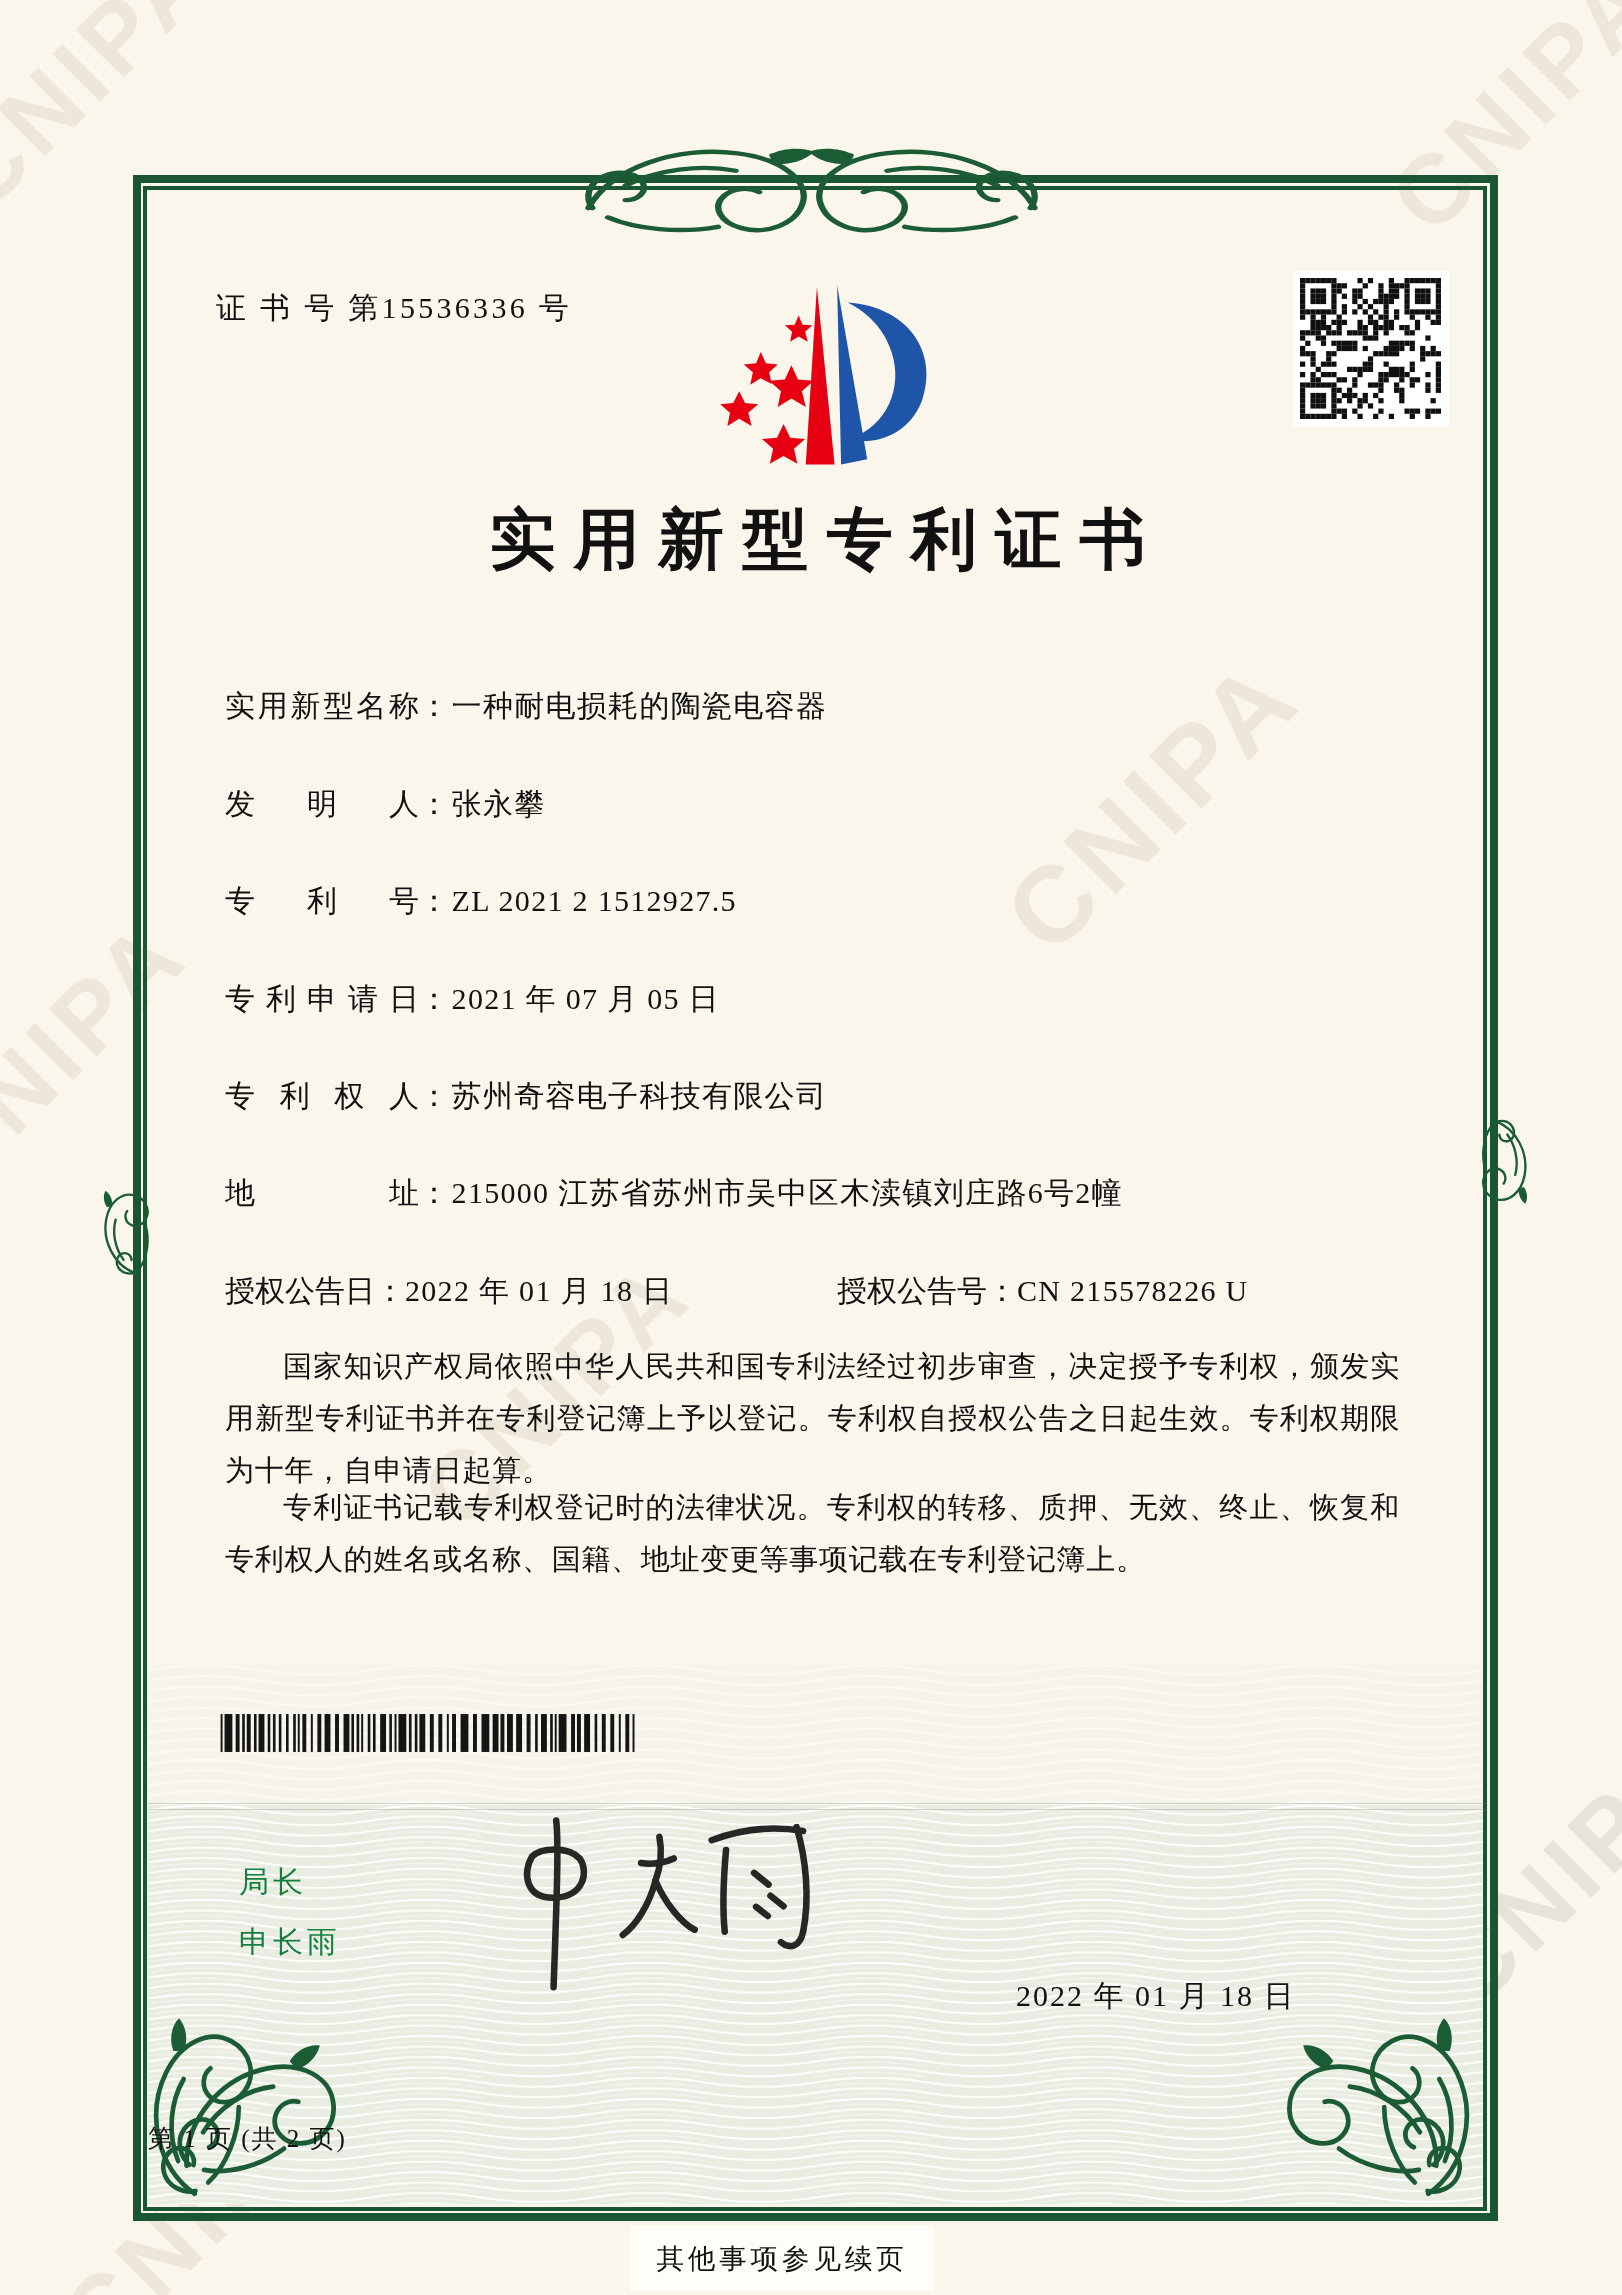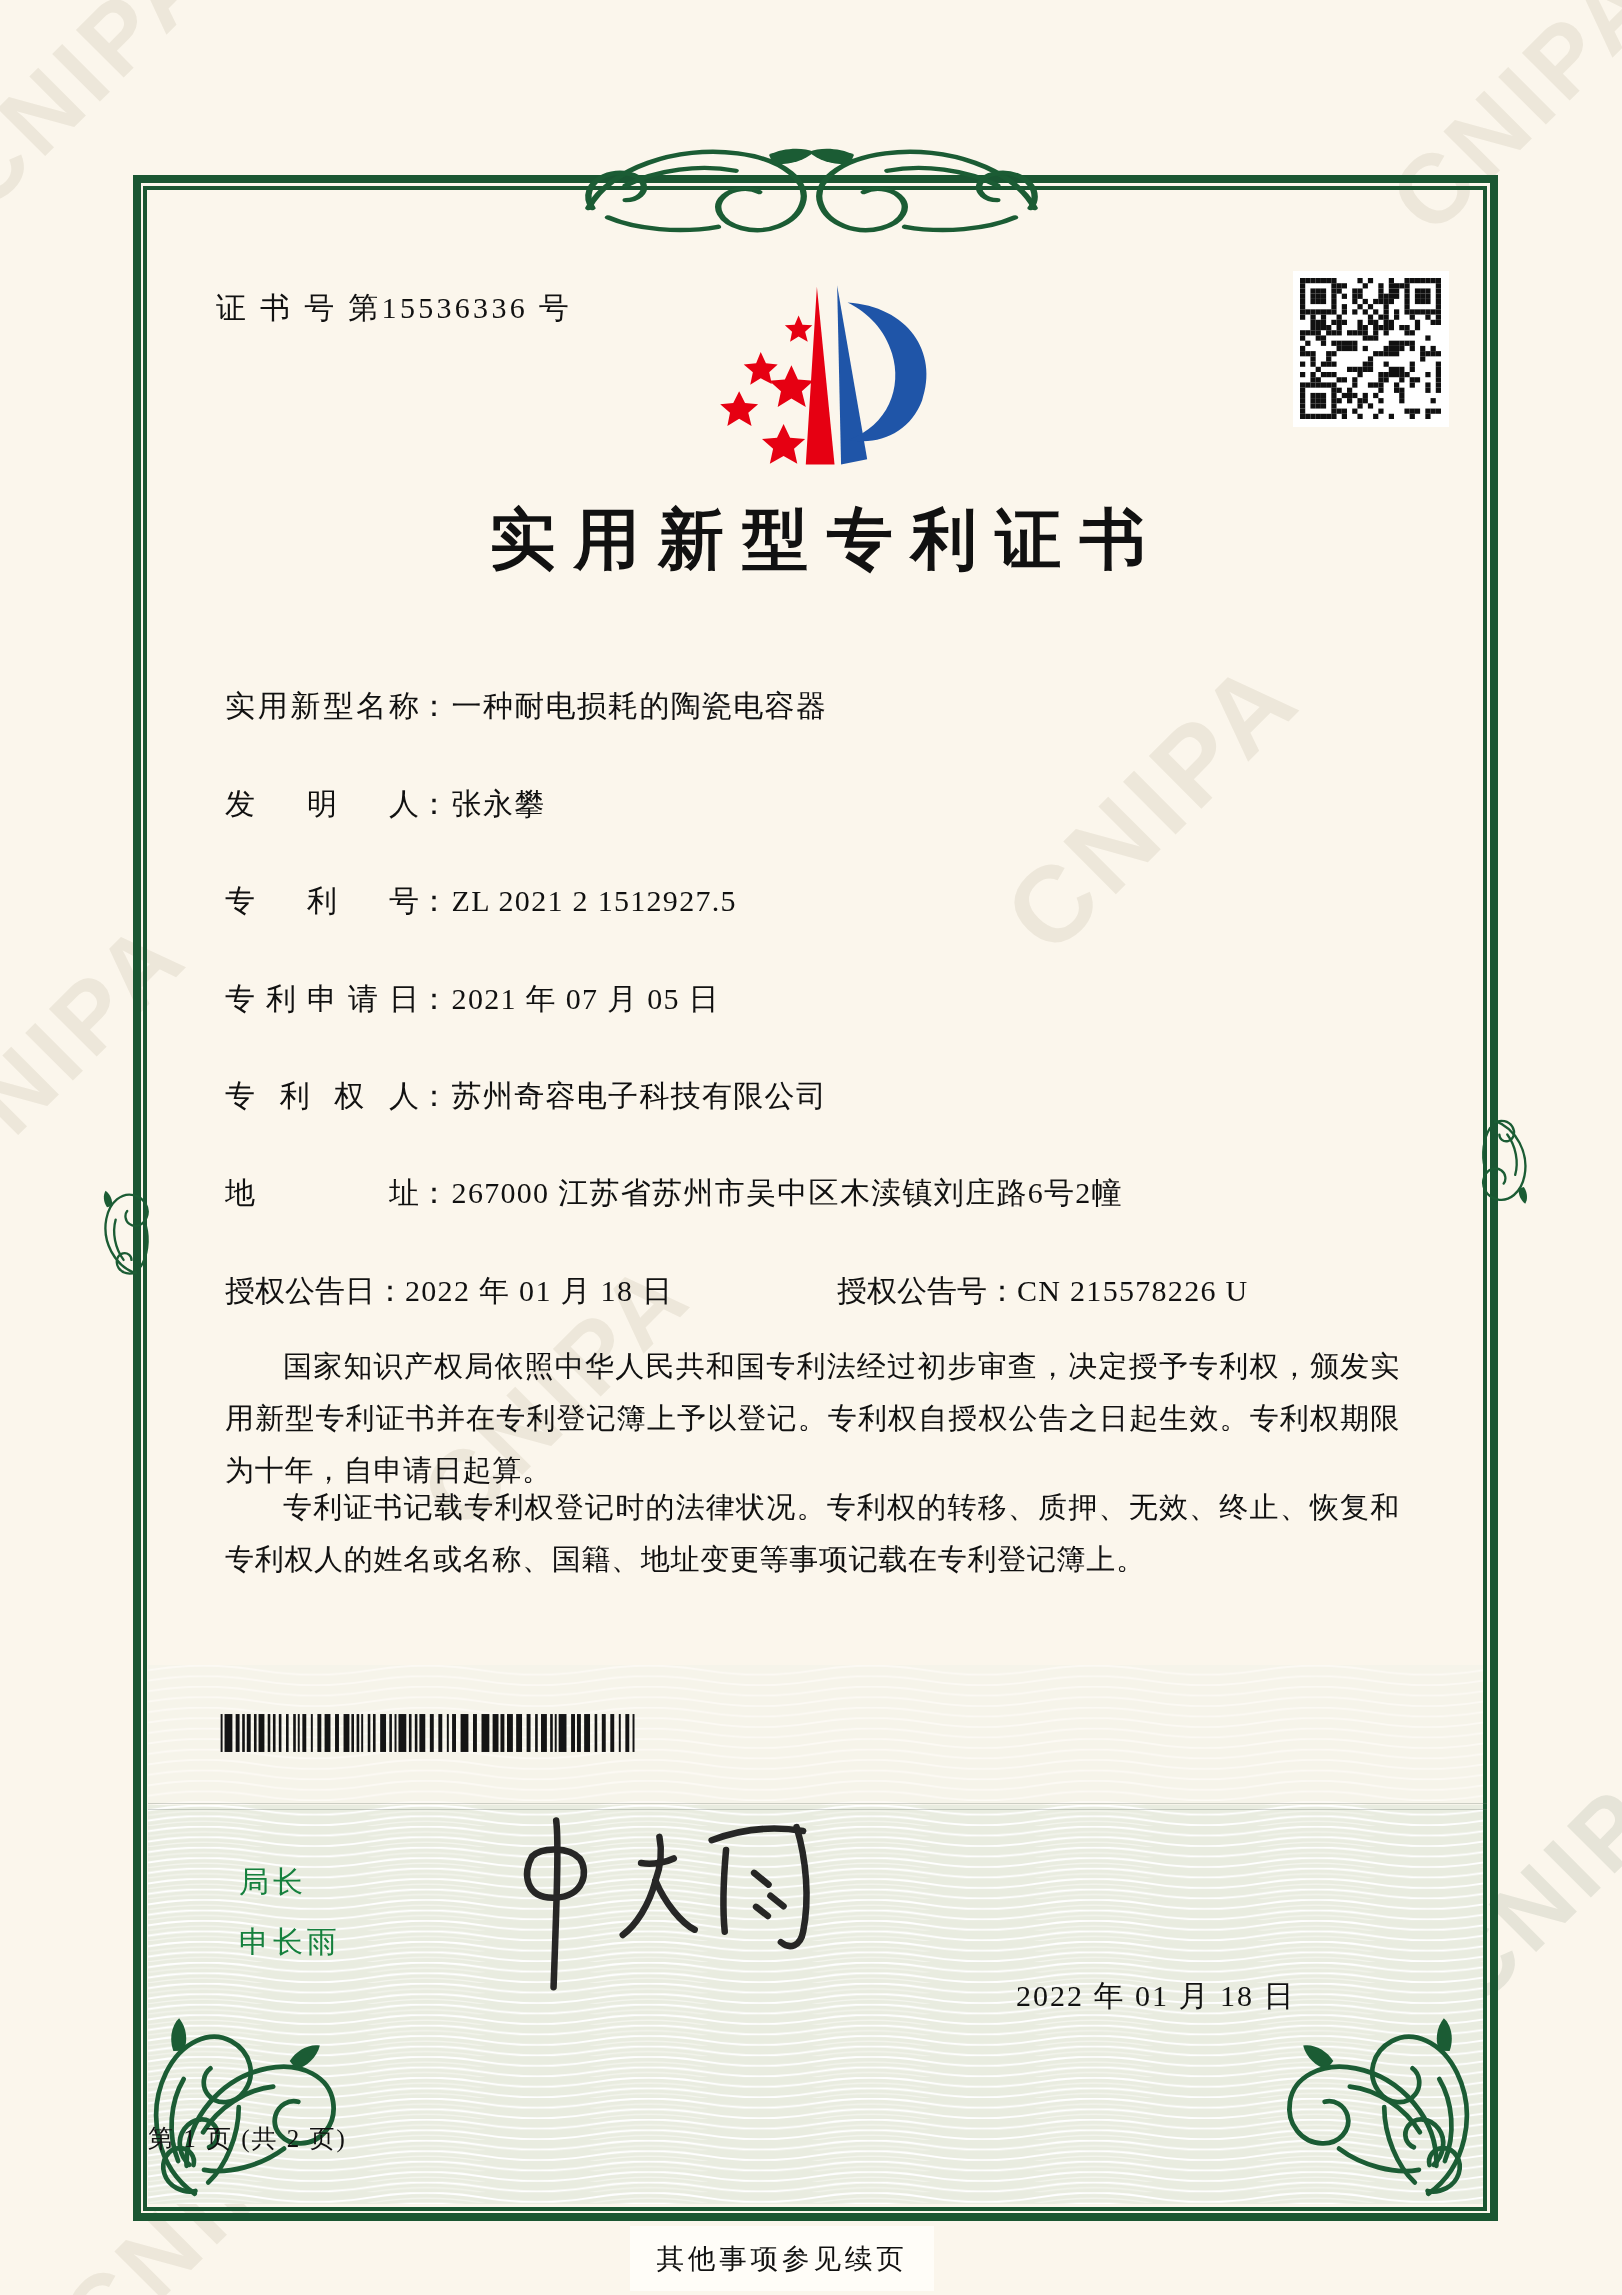--- a/index.html
+++ b/index.html
@@ -525,21 +525,21 @@
         <span>专</span>
         <span>利</span>
         <span>权</span>
         <span>人</span>
       </span><span class="fcolon">：</span><span class="fvalue">苏州奇容电子科技有限公司</span>
   </div>
   <div class="frow" style="top:1173px;">
     <span class="flabel">
         <span>地</span>
         <span>址</span>
-      </span><span class="fcolon">：</span><span class="fvalue">267000 江苏省苏州市吴中区木渎镇刘庄路6号2幢</span>
+      </span><span class="fcolon">：</span><span class="fvalue">215000 江苏省苏州市吴中区木渎镇刘庄路6号2幢</span>
   </div>
 
   <div class="frow" style="top:1271px;">
     <span>授权公告日</span><span>：</span><span class="fvalue">2022 年 01 月 18 日</span>
     <span class="grant-right">
       <span>授权公告号</span><span>：</span><span class="fvalue">CN 215578226 U</span>
     </span>
   </div>
 
   <div class="para" style="top:1340px;">国家知识产权局依照中华人民共和国专利法经过初步审查，决定授予专利权，颁发实用新型专利证书并在专利登记簿上予以登记。专利权自授权公告之日起生效。专利权期限为十年，自申请日起算。</div>

